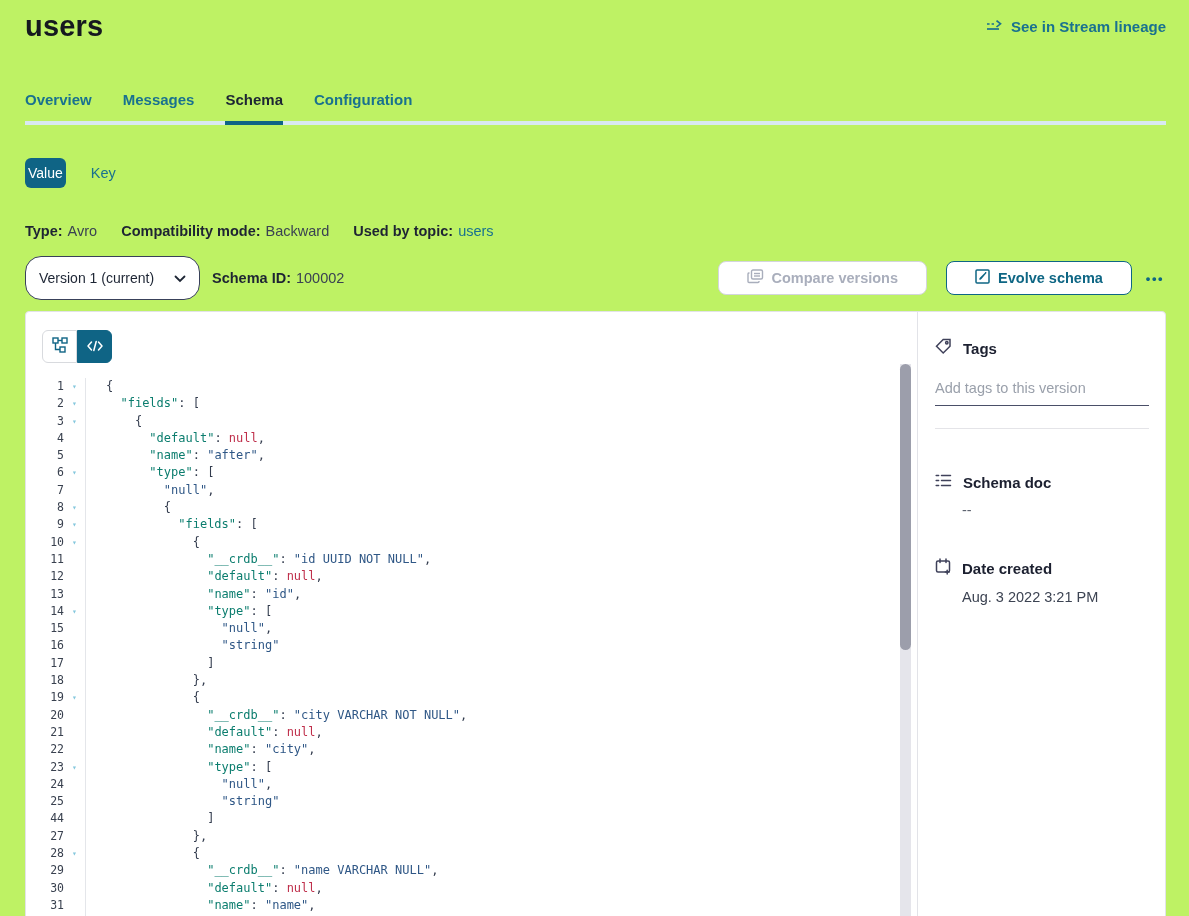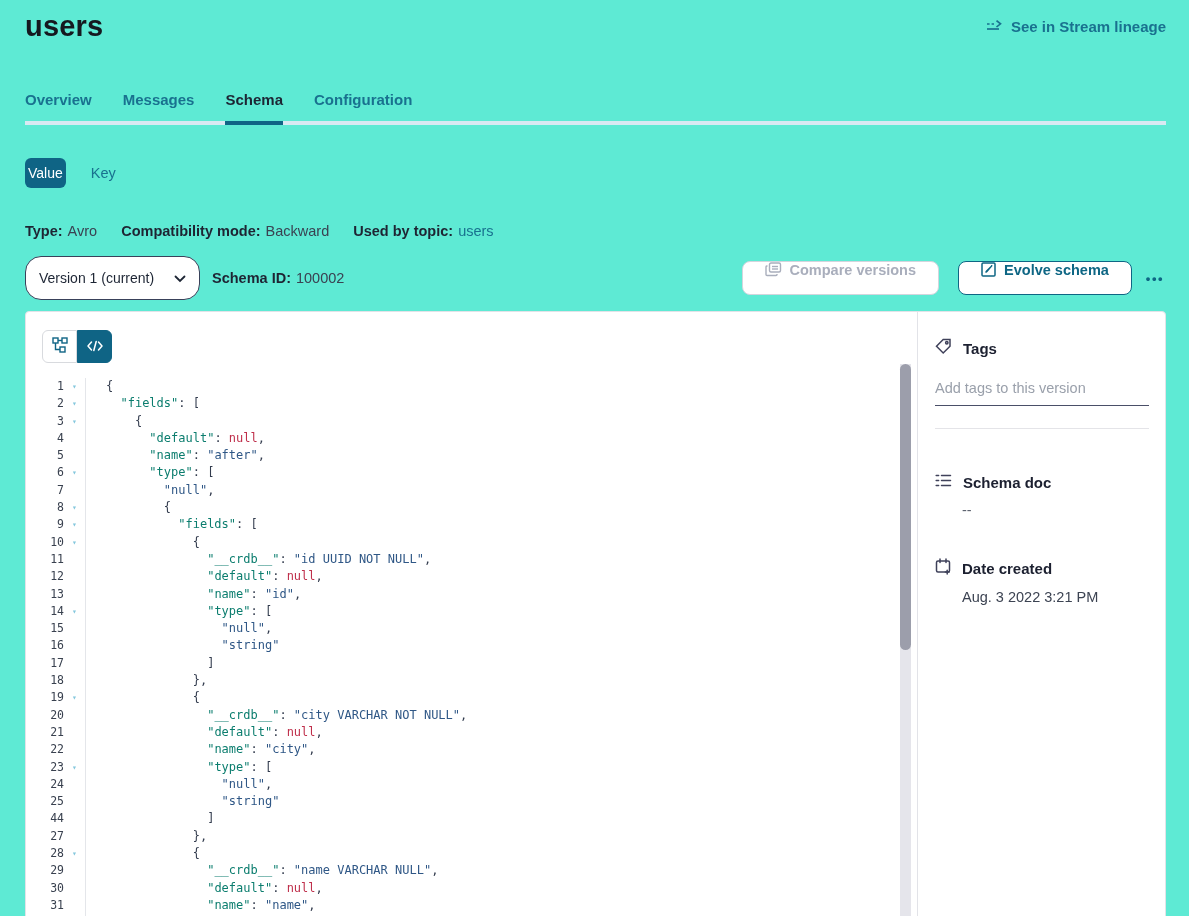--- a/index.html
+++ b/index.html
@@ -1,19 +1,19 @@
 <!DOCTYPE html>
 <html><head>
 <meta charset="utf-8">
 <style>
   * { margin:0; padding:0; box-sizing:border-box; }
   html,body { background:#fff; }
   .page {
     position:relative; width:1189px; height:916px; overflow:hidden;
-    background:#5eead4; font-family:"Liberation Sans", sans-serif;
+    background:#bef264; font-family:"Liberation Sans", sans-serif;
     padding:8px 23px 0 25px; color:#232a38;
   }
   
   .header-row { display:flex; justify-content:space-between; align-items:center; height:36px; }
   .page-title { font-size:29px; font-weight:700; color:#15191f; letter-spacing:.2px; }
   .lineage-link { display:flex; align-items:center; gap:7px; color:#19718f; font-size:15px; font-weight:600; cursor:pointer; }
   .lineage-link svg { display:block; }
   
   .tabs { display:flex; gap:31px; margin-top:47px; border-bottom:4px solid #d9e9f2; }
   .tab { font-size:15px; font-weight:700; color:#19718f; padding:0 0 13px 0; margin-bottom:-4px; border-bottom:4px solid transparent; cursor:pointer; }
@@ -26,21 +26,21 @@
   .meta-row { display:flex; align-items:center; gap:24px; margin-top:35px; font-size:14.5px; }
   .meta-item { display:flex; gap:5px; }
   .meta-label { font-weight:700; color:#1e2433; }
   .meta-value { color:#3a4252; }
   .meta-link { color:#19718f; cursor:pointer; }
   
   .version-row { display:flex; align-items:center; margin-top:17px; }
   .version-select { display:flex; align-items:center; justify-content:space-between; width:175px; height:44px; border:1px solid #39415a; border-radius:16px; padding:12px 13px; font-size:14px; color:#1d2534; cursor:pointer; background:#fff; }
   .schema-id { display:flex; gap:5px; margin-left:12px; font-size:14.5px; }
   .spacer { flex:1; }
-  .btn { display:flex; align-items:flex-start; gap:8px; height:34px; padding:0 22px; border-radius:8px; background:#fff; font-size:14.5px; font-family:inherit; cursor:pointer; }
+  .btn { display:flex; align-items:center; gap:8px; height:34px; padding:0 28px; border-radius:8px; background:#fff; font-size:14.5px; font-family:inherit; cursor:pointer; }
   .btn-disabled { border:1px solid #d3d5dd; color:#a9aebc; font-weight:600; cursor:default; }
   .btn-primary { border:1px solid #0e6684; color:#0e6684; font-weight:600; margin-left:19px; }
   .more-btn { margin-left:8px; padding:6px 2px 6px 6px; color:#0e6684; font-size:13px; letter-spacing:1.5px; font-weight:700; cursor:pointer; user-select:none; }
   
   .card { display:flex; margin-top:11px; width:1141px; height:648px; border:1px solid #e2e3e8; border-radius:4px; background:#fff; }
   .code-panel { position:relative; flex:1; min-width:0; overflow:hidden; }
   
   .view-toggle { display:inline-flex; margin:18px 0 0 16px; }
   .view-btn { width:35px; height:33px; display:flex; align-items:center; justify-content:center; cursor:pointer; }
   .view-btn.plain { background:#fff; border:1px solid #d8dade; border-radius:6px 0 0 6px; color:#0f6485; }

